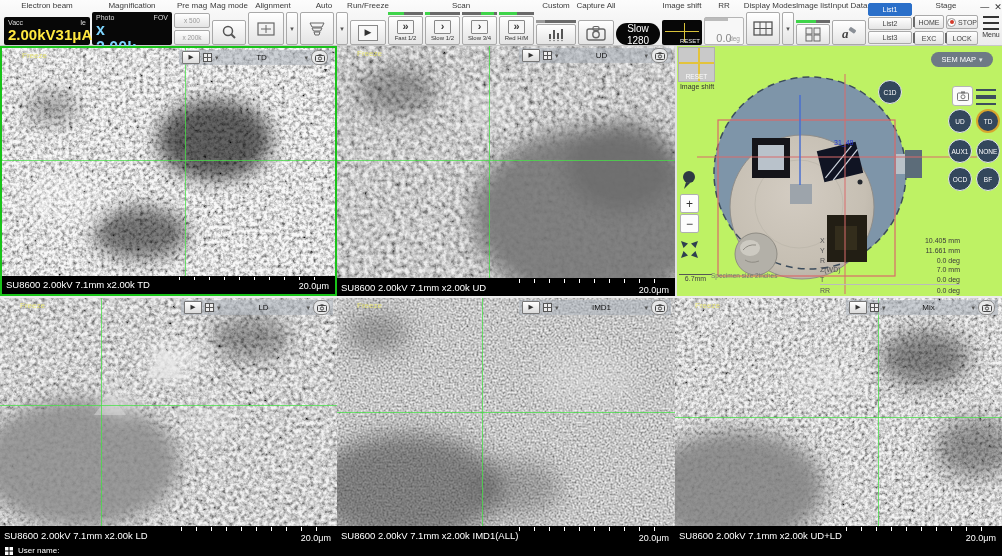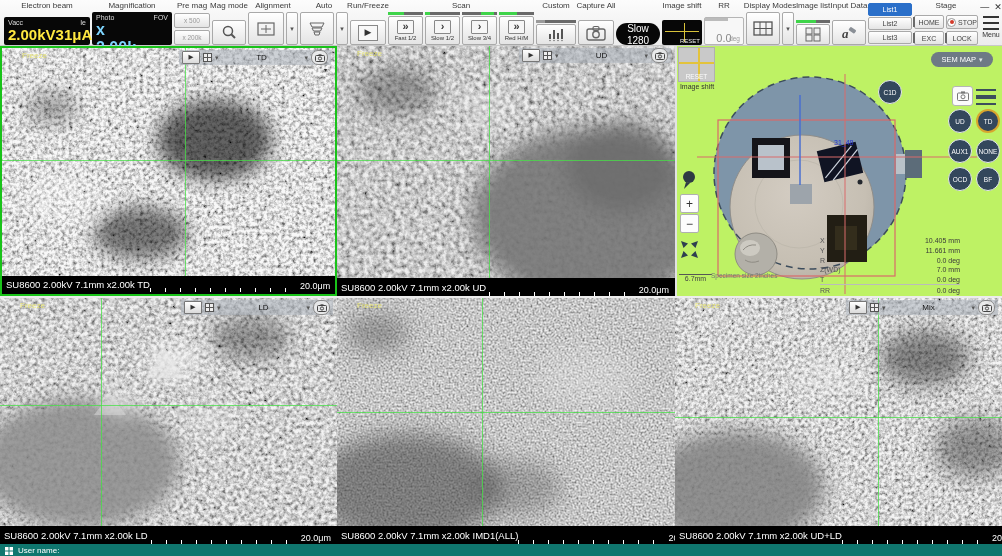--- a/index.html
+++ b/index.html
@@ -79,21 +79,21 @@
          font-size:6.5px;line-height:10px;color:#333;text-align:center;border-radius:1px;}
   .pgrid{display:flex;align-items:center;}
   .plabel{flex:1;text-align:center;font-size:8px;color:#111;}
   .pcam{width:15px;height:13px;border-radius:7px;background:rgba(245,245,245,.75);border:1px solid #888;
         display:flex;align-items:center;justify-content:center;}
   .pbelow{position:absolute;top:18px;right:8px;font-size:6px;color:#2a2a2a;}
   .pcap{height:18px;background:#000;display:flex;align-items:center;padding:0 6px 0 4px;
         box-sizing:border-box;position:relative;}
   .sel .pcap{height:16px;}
   .cap-text{color:#fff;font-size:9.5px;white-space:nowrap;flex:1;}
-  .cap-scale{display:flex;flex-direction:row;align-items:flex-end;justify-content:space-between;height:100%;}
+  .cap-scale{display:flex;flex-direction:column;align-items:flex-end;justify-content:space-between;height:100%;}
   .ticks{width:150px;height:4px;margin-top:1px;
          background:repeating-linear-gradient(90deg,#fff 0,#fff 1px,transparent 1px,transparent 15px);}
   .um{color:#fff;font-size:9px;line-height:12px;}
 
   
   .mapp{position:relative;background:#bef264;border-left:2px solid #e2e2e2;box-sizing:border-box;overflow:hidden;}
   .mapabs{position:absolute;}
   .reset-is{left:1px;top:1px;width:35px;height:33px;background:#c9c9c9;border:1px solid #b0b0b0;}
   .reset-is .vl{position:absolute;left:55%;top:0;bottom:0;width:2px;background:#e3c33c;}
   .reset-is .hl{position:absolute;top:42%;left:0;right:0;height:2px;background:#e3c33c;}
@@ -116,21 +116,21 @@
   .collapse{left:4px;top:195px;}
   .mapscale{left:2px;top:228px;width:33px;border-top:1px solid #555;}
   .mapscale .t{font-size:7px;color:#444;text-align:center;}
   .speclab{left:34px;top:226px;font-size:6.5px;color:#777;}
   .coords{left:143px;top:190px;width:140px;}
   .coords .crow{display:flex;justify-content:space-between;height:9.7px;align-items:center;}
   .coords .cl{font-size:7px;color:#555;} .coords .cv{font-size:7px;color:#3a3a3a;}
   .coords .crow.sep{border-top:1px solid #bbb;}
 
   
-  .statusbar{height:12px;background:#0f766e;display:flex;align-items:center;gap:5px;padding-left:5px;}
+  .statusbar{height:12px;background:#000000;display:flex;align-items:center;gap:5px;padding-left:5px;}
   .statusbar .t{color:#fff;font-size:8px;}
 </style>
 </head>
 <body>
 
 <div class="app">
 
   <div class="toolbar">
 
     <div class="tb-group" style="width:86px">
@@ -740,20 +740,40 @@
           <g filter="url(#g4)">
             <ellipse cx="70" cy="190" rx="95" ry="55" fill="#3e3e3e" opacity="0.55"></ellipse>
             <ellipse cx="40" cy="35" rx="32" ry="20" fill="#474747" opacity="0.4"></ellipse>
             <ellipse cx="250" cy="80" rx="50" ry="30" fill="#f0f0f0" opacity="0.25"></ellipse>
             <ellipse cx="180" cy="190" rx="45" ry="28" fill="#5a5a5a" opacity="0.4"></ellipse>
           </g>
         </svg>
         <div class="xline v" style="left:43%"></div>
         <div class="xline h" style="top:50%"></div>
         <div class="freeze">Freeze</div>
+        <div class="pbar">
+          <span class="pplay">▶</span>
+          <span class="pgrid">
+              <svg width="9" height="9" viewBox="0 0 9 9">
+                <rect x="0.5" y="0.5" width="8" height="8" fill="#eee" stroke="#555"></rect>
+                <line x1="4.5" y1="0" x2="4.5" y2="9" stroke="#555"></line>
+                <line x1="0" y1="4.5" x2="9" y2="4.5" stroke="#555"></line>
+              </svg>
+            </span>
+          <span class="chev">▾</span>
+          <span class="plabel">IMD1</span>
+          <span class="chev">▾</span>
+          <span class="pcam">
+              <svg width="10" height="8" viewBox="0 0 10 8">
+                <rect x="0.5" y="1.5" width="9" height="6" rx="1" fill="none" stroke="#444"></rect>
+                <circle cx="5" cy="4.5" r="1.6" fill="none" stroke="#444"></circle>
+                <rect x="3.5" y="0.3" width="3" height="1.6" fill="#444"></rect>
+              </svg>
+            </span>
+        </div>
       </div>
       <div class="pcap">
         <span class="cap-text">SU8600 2.00kV 7.1mm x2.00k IMD1(ALL)</span>
         <div class="cap-scale">
             <div class="ticks"></div>
             <span class="um">20.0μm</span>
           </div>
       </div>
     </div>
 

